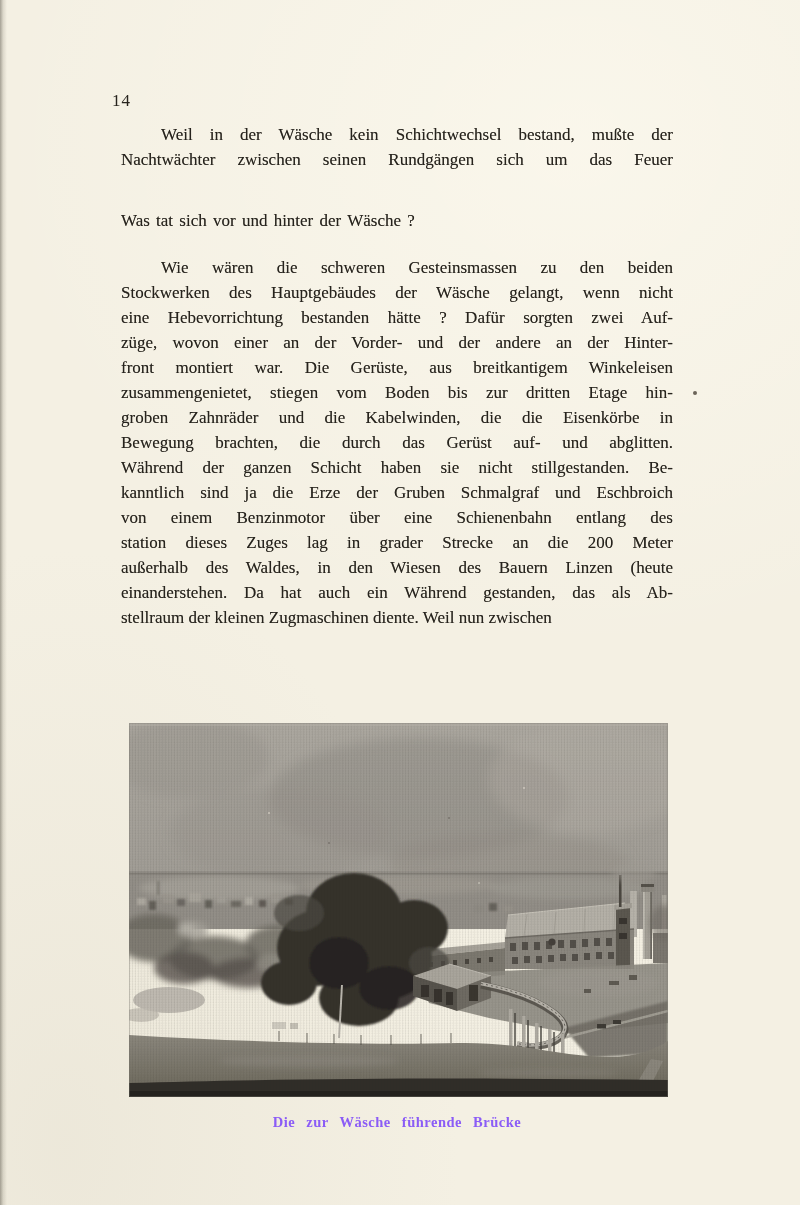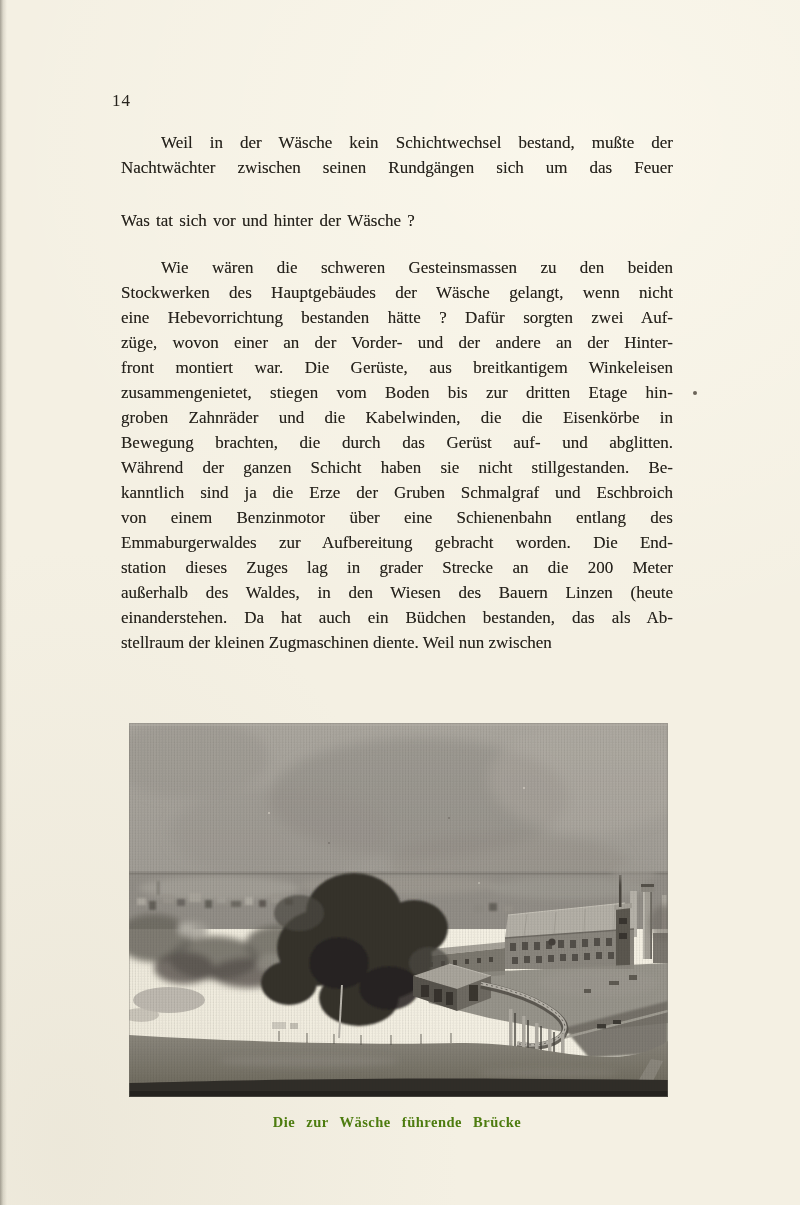--- a/index.html
+++ b/index.html
@@ -22,56 +22,55 @@
   .j     { text-align:justify; text-align-last:justify; }
   .indent{ text-indent:40px; }
   .heading {
     position:absolute; left:121px; width:552px; top:211px;
     font-size:17px; text-align:left; word-spacing:2px;
     text-shadow:0 0 .3px rgba(45,40,32,.45);
   }
   .caption {
     position:absolute; left:121px; width:552px; top:1114px;
     font-size:14.5px; font-weight:bold; text-align:center;
-    letter-spacing:.5px; word-spacing:7px; color:#4d7c0f;
+    letter-spacing:.5px; word-spacing:7px; color:#8b5cf6;
   }
   figure.photo { position:absolute; left:129px; top:723px; width:539px; height:374px; margin:0; }
   figure.photo svg { display:block; width:539px; height:374px; }
   .speck { position:absolute; left:693px; top:391px; width:4px; height:4px; border-radius:50%; background:#6b6458; }
 </style>
 </head>
 <body>
 
 <div class="edge-shadow"></div>
 
 <div class="folio">14</div>
 
-<div class="para" style="top:130px">
+<div class="para" style="top:122px">
   <div class="line j indent">Weil in der Wäsche kein Schichtwechsel bestand, mußte der</div>
   <div class="line j">Nachtwächter zwischen seinen Rundgängen sich um das Feuer</div>
 </div>
 
 <div class="heading">Was tat sich vor und hinter der Wäsche ?</div>
 
 <div class="para" style="top:255px">
   <div class="line j indent">Wie wären die schweren Gesteinsmassen zu den beiden</div>
   <div class="line j">Stockwerken des Hauptgebäudes der Wäsche gelangt, wenn nicht</div>
   <div class="line j">eine Hebevorrichtung bestanden hätte ? Dafür sorgten zwei Auf-</div>
   <div class="line j">züge, wovon einer an der Vorder- und der andere an der Hinter-</div>
   <div class="line j">front montiert war. Die Gerüste, aus breitkantigem Winkeleisen</div>
   <div class="line j">zusammengenietet, stiegen vom Boden bis zur dritten Etage hin-</div>
   <div class="line j">groben Zahnräder und die Kabelwinden, die die Eisenkörbe in</div>
   <div class="line j">Bewegung brachten, die durch das Gerüst auf- und abglitten.</div>
   <div class="line j">Während der ganzen Schicht haben sie nicht stillgestanden. Be-</div>
   <div class="line j">kanntlich sind ja die Erze der Gruben Schmalgraf und Eschbroich</div>
   <div class="line j">von einem Benzinmotor über eine Schienenbahn entlang des</div>
-  <div class="line j">Emmaburgerwaldes zur Aufbereitung gebracht worden. Die End-</div>
   <div class="line j">station dieses Zuges lag in grader Strecke an die 200 Meter</div>
   <div class="line j">außerhalb des Waldes, in den Wiesen des Bauern Linzen (heute</div>
-  <div class="line j">einanderstehen. Da hat auch ein Büdchen bestanden, das als Ab-</div>
+  <div class="line j">einanderstehen. Da hat auch ein Während gestanden, das als Ab-</div>
   <div class="line">stellraum der kleinen Zugmaschinen diente. Weil nun zwischen</div>
 </div>
 
 <figure class="photo">
   <svg viewBox="0 0 539 374" xmlns="http://www.w3.org/2000/svg">
     <defs>
       <linearGradient id="skyG" x1="0" y1="0" x2="0" y2="1">
         <stop offset="0" stop-color="#aba79f"></stop>
           <stop offset="1" stop-color="#9d9992"></stop>
       </linearGradient>

